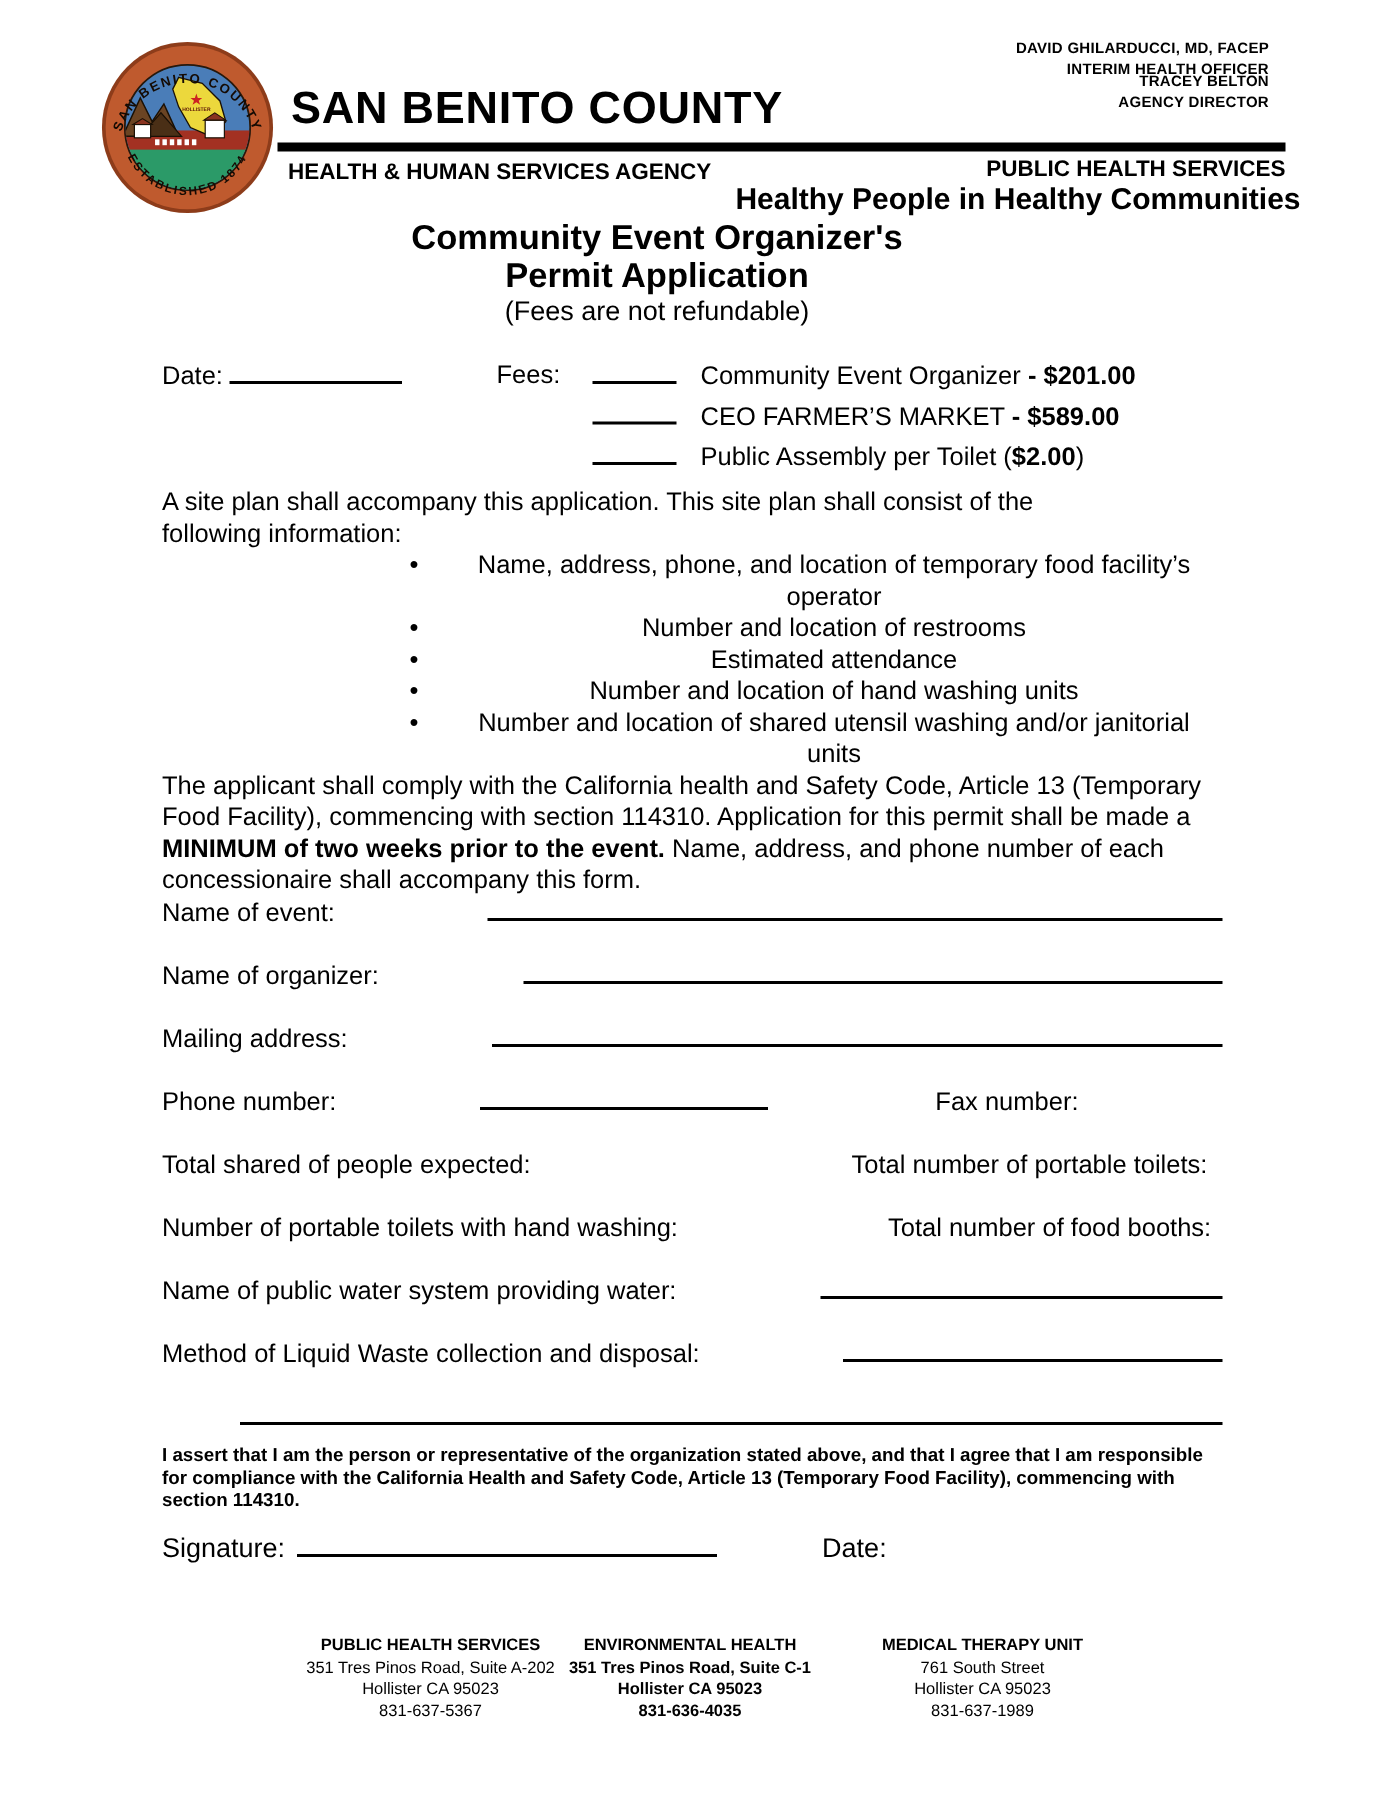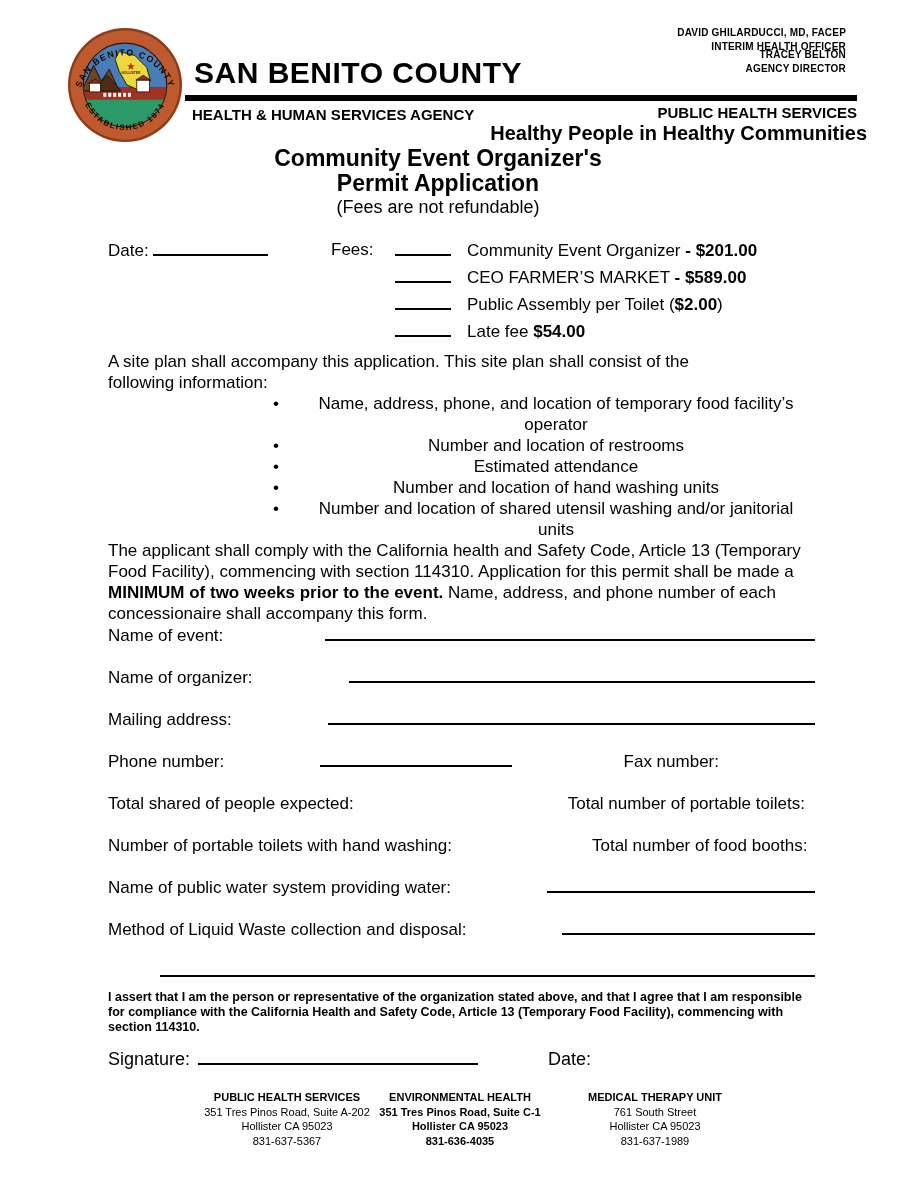--- a/index.html
+++ b/index.html
@@ -141,23 +141,20 @@
       <div class="fee-items">
         <div class="fee-row">
           <span class="fline fee-blank"></span><span><span>Community Event Organizer </span><b>- $201.00</b><span></span></span>
         </div>
         <div class="fee-row">
           <span class="fline fee-blank"></span><span><span>CEO FARMER’S MARKET </span><b>- $589.00</b><span></span></span>
         </div>
         <div class="fee-row">
           <span class="fline fee-blank"></span><span><span>Public Assembly per Toilet (</span><b>$2.00</b><span>)</span></span>
         </div>
-        <div class="fee-row">
-          <span class="fline fee-blank"></span><span><span>Late fee </span><b>$54.00</b><span></span></span>
-        </div>
       </div>
     </div>
 
     <p class="siteplan-intro" style="margin:9px 0 0 0;">A site plan shall accompany this application.  This site plan shall consist of the following information:</p>
 
     <ul class="bullets">
       <li>
           <span class="bullet-mark">•</span>
           <span class="bullet-text">Name, address, phone, and location of temporary food facility’s operator</span>
         </li>

